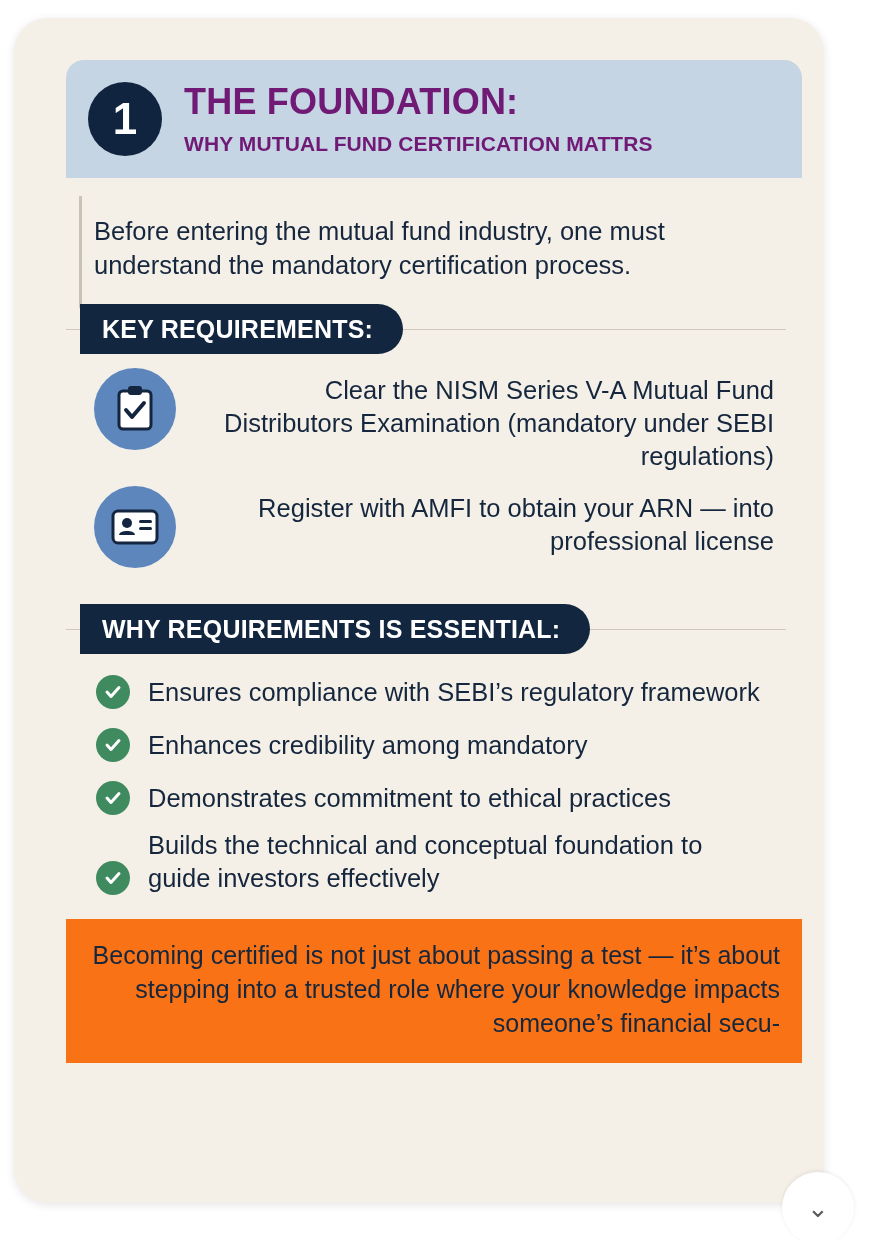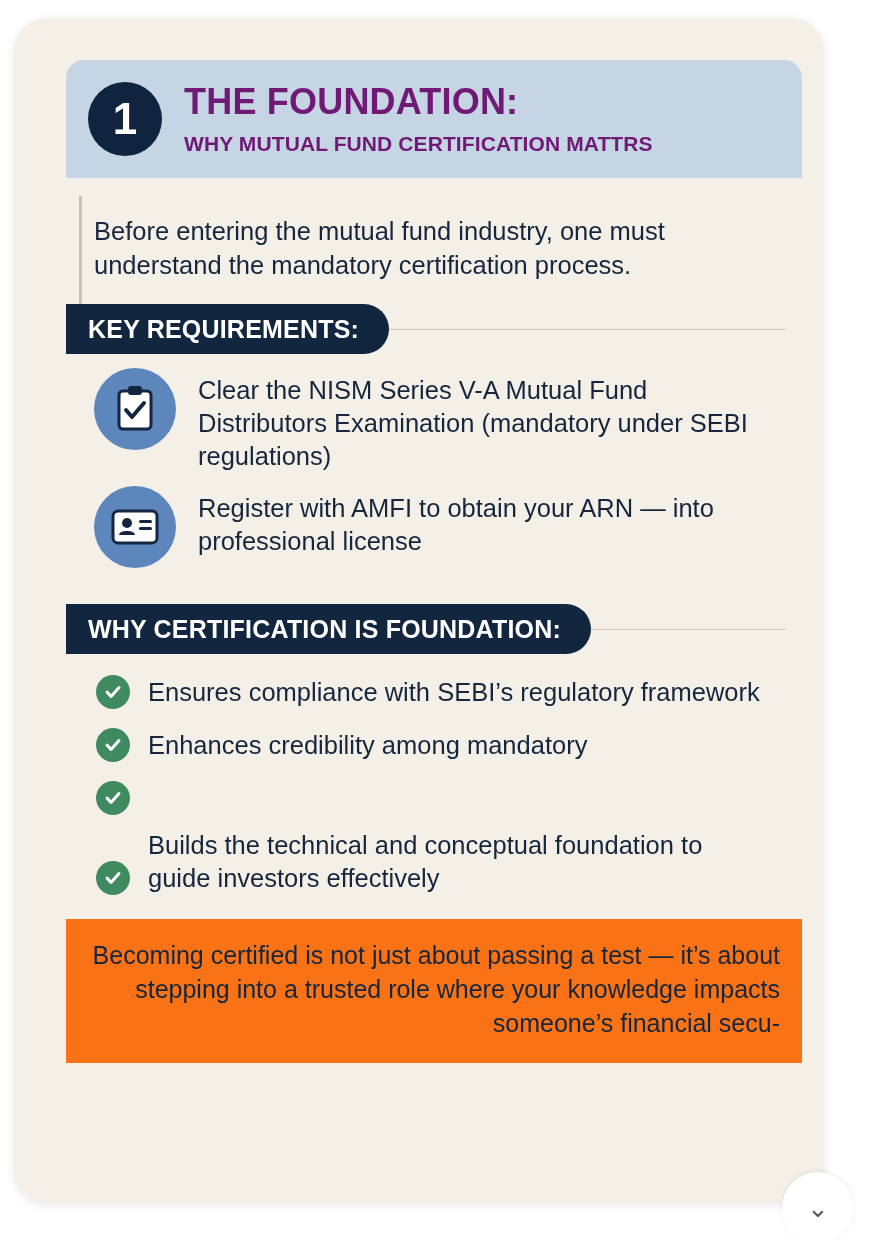--- a/index.html
+++ b/index.html
@@ -111,21 +111,21 @@
   .section-rule {
     position: absolute;
     left: 0;
     right: 16px;
     top: 25px;
     height: 1px;
     background: #cfc9bd;
   }
   .section-banner {
     position: absolute;
-    left: 0;
+    left: 14px;
     top: 0;
     height: 50px;
     background: #13263f;
     color: #ffffff;
     border-top-right-radius: 25px;
     border-bottom-right-radius: 25px;
     display: flex;
     align-items: center;
     padding: 0 30px 0 22px;
     font-size: 25px;
@@ -154,20 +154,21 @@
     justify-content: center;
     margin-left: 6px;
   }
   .req-text {
     color: #15263d;
     font-size: 25.5px;
     line-height: 1.28;
     margin-left: 22px;
     margin-top: 6px;
     padding-right: 6px;
+    text-align: right;
   }
 
   
   .check-list {
     padding: 16px 22px 10px 30px;
   }
   .check-row {
     display: flex;
     align-items: flex-end;
     margin-bottom: 14px;
@@ -269,21 +270,21 @@
               <rect x="30" y="21" width="13" height="3" rx="1.5" fill="#14263f"></rect>
             </svg>
           </div>
           <div class="req-text">Register with AMFI to obtain your ARN — into professional license</div>
         </div>
 
       </div>
 
       <div class="section-banner-wrap">
         <div class="section-rule"></div>
-        <div class="section-banner">WHY CERTIFICATION IS FOUNDATION:</div>
+        <div class="section-banner">WHY REQUIREMENTS IS ESSENTIAL:</div>
       </div>
 
       <div class="check-list">
 
         <div class="check-row">
           <div class="check-icon">
             <svg width="20" height="20" viewBox="0 0 20 20" aria-hidden="true">
               <polyline points="4,10 8,14.5 16,5.5" fill="none" stroke="#ffffff" stroke-width="3" stroke-linecap="round" stroke-linejoin="round"></polyline>
             </svg>
           </div>
@@ -298,20 +299,21 @@
           </div>
           <div class="check-text">Enhances credibility among mandatory</div>
         </div>
 
         <div class="check-row">
           <div class="check-icon">
             <svg width="20" height="20" viewBox="0 0 20 20" aria-hidden="true">
               <polyline points="4,10 8,14.5 16,5.5" fill="none" stroke="#ffffff" stroke-width="3" stroke-linecap="round" stroke-linejoin="round"></polyline>
             </svg>
           </div>
+          <div class="check-text">Demonstrates commitment to ethical practices</div>
         </div>
 
         <div class="check-row">
           <div class="check-icon">
             <svg width="20" height="20" viewBox="0 0 20 20" aria-hidden="true">
               <polyline points="4,10 8,14.5 16,5.5" fill="none" stroke="#ffffff" stroke-width="3" stroke-linecap="round" stroke-linejoin="round"></polyline>
             </svg>
           </div>
           <div class="check-text">Builds the technical and conceptual foundation to guide investors effectively</div>
         </div>

